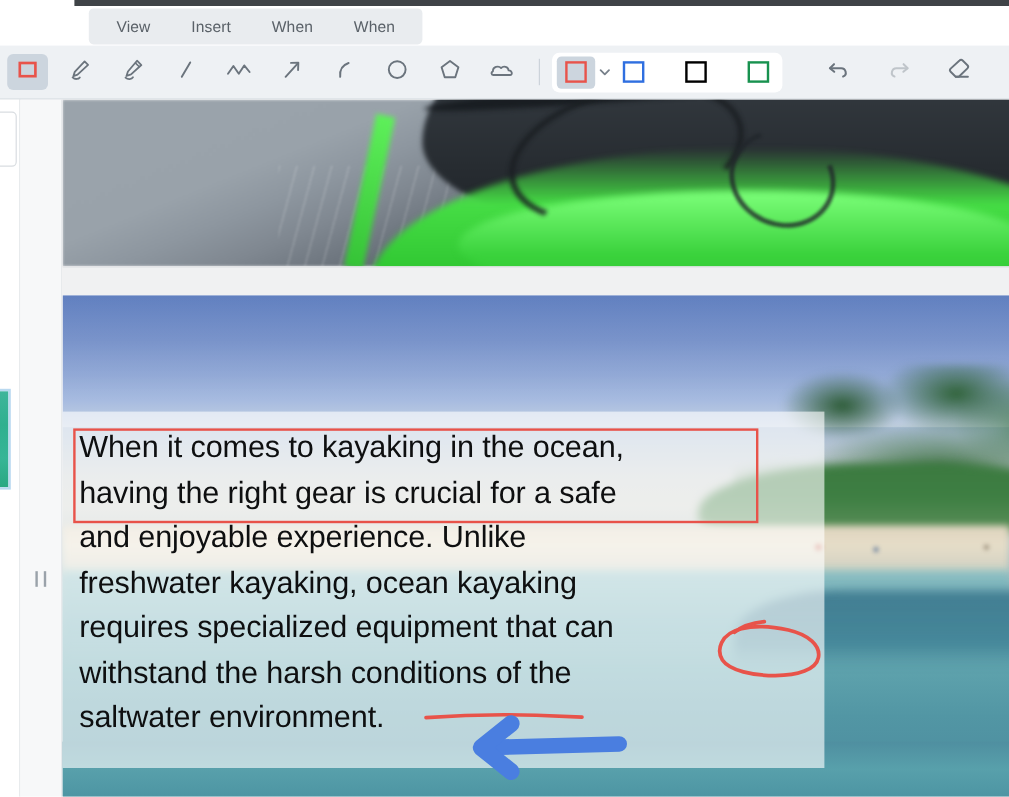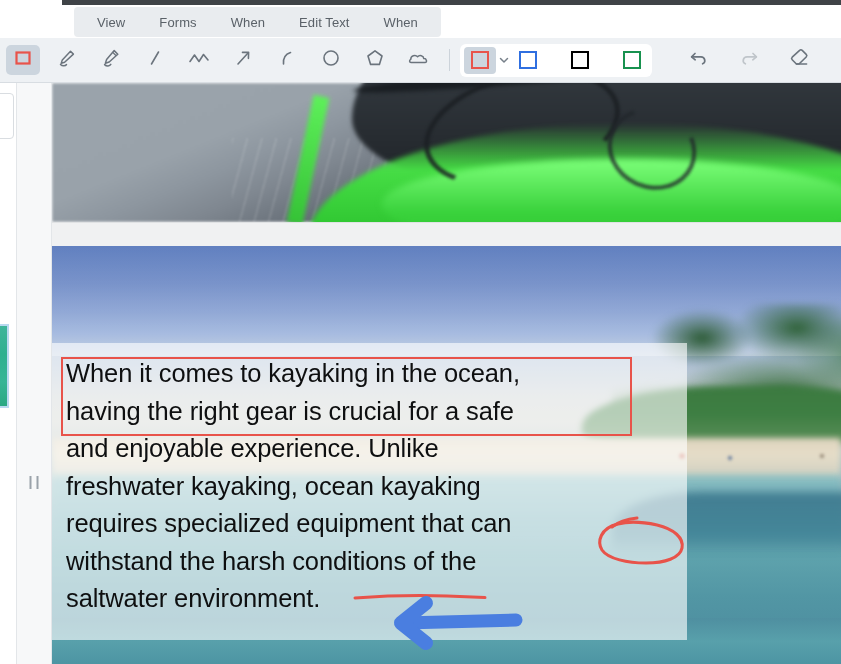--- a/index.html
+++ b/index.html
@@ -323,23 +323,22 @@
 <body>
 
 <div class="app">
 
   <div class="titlebar-strip"></div>
   <div class="titlebar-left"></div>
 
   <div class="tabbar">
     <div class="tabbar-inner" id="tabbar-inner">
         <div class="tab">View</div>
-        <div class="tab">Forms</div>
+        <div class="tab">Insert</div>
         <div class="tab">When</div>
-        <div class="tab">Edit Text</div>
         <div class="tab">When</div>
       </div>
   </div>
 
   <div class="toolbar">
     <div id="shape-tools" style="display:flex;align-items:center;">
         <div class="tool-btn selected" title="Rectangle">
           <span><svg width="20" height="20" viewBox="0 0 20 20">
               <rect x="3.5" y="4.5" width="13" height="11" fill="none" stroke="#e8534a" stroke-width="2.2"></rect>
             </svg></span>

